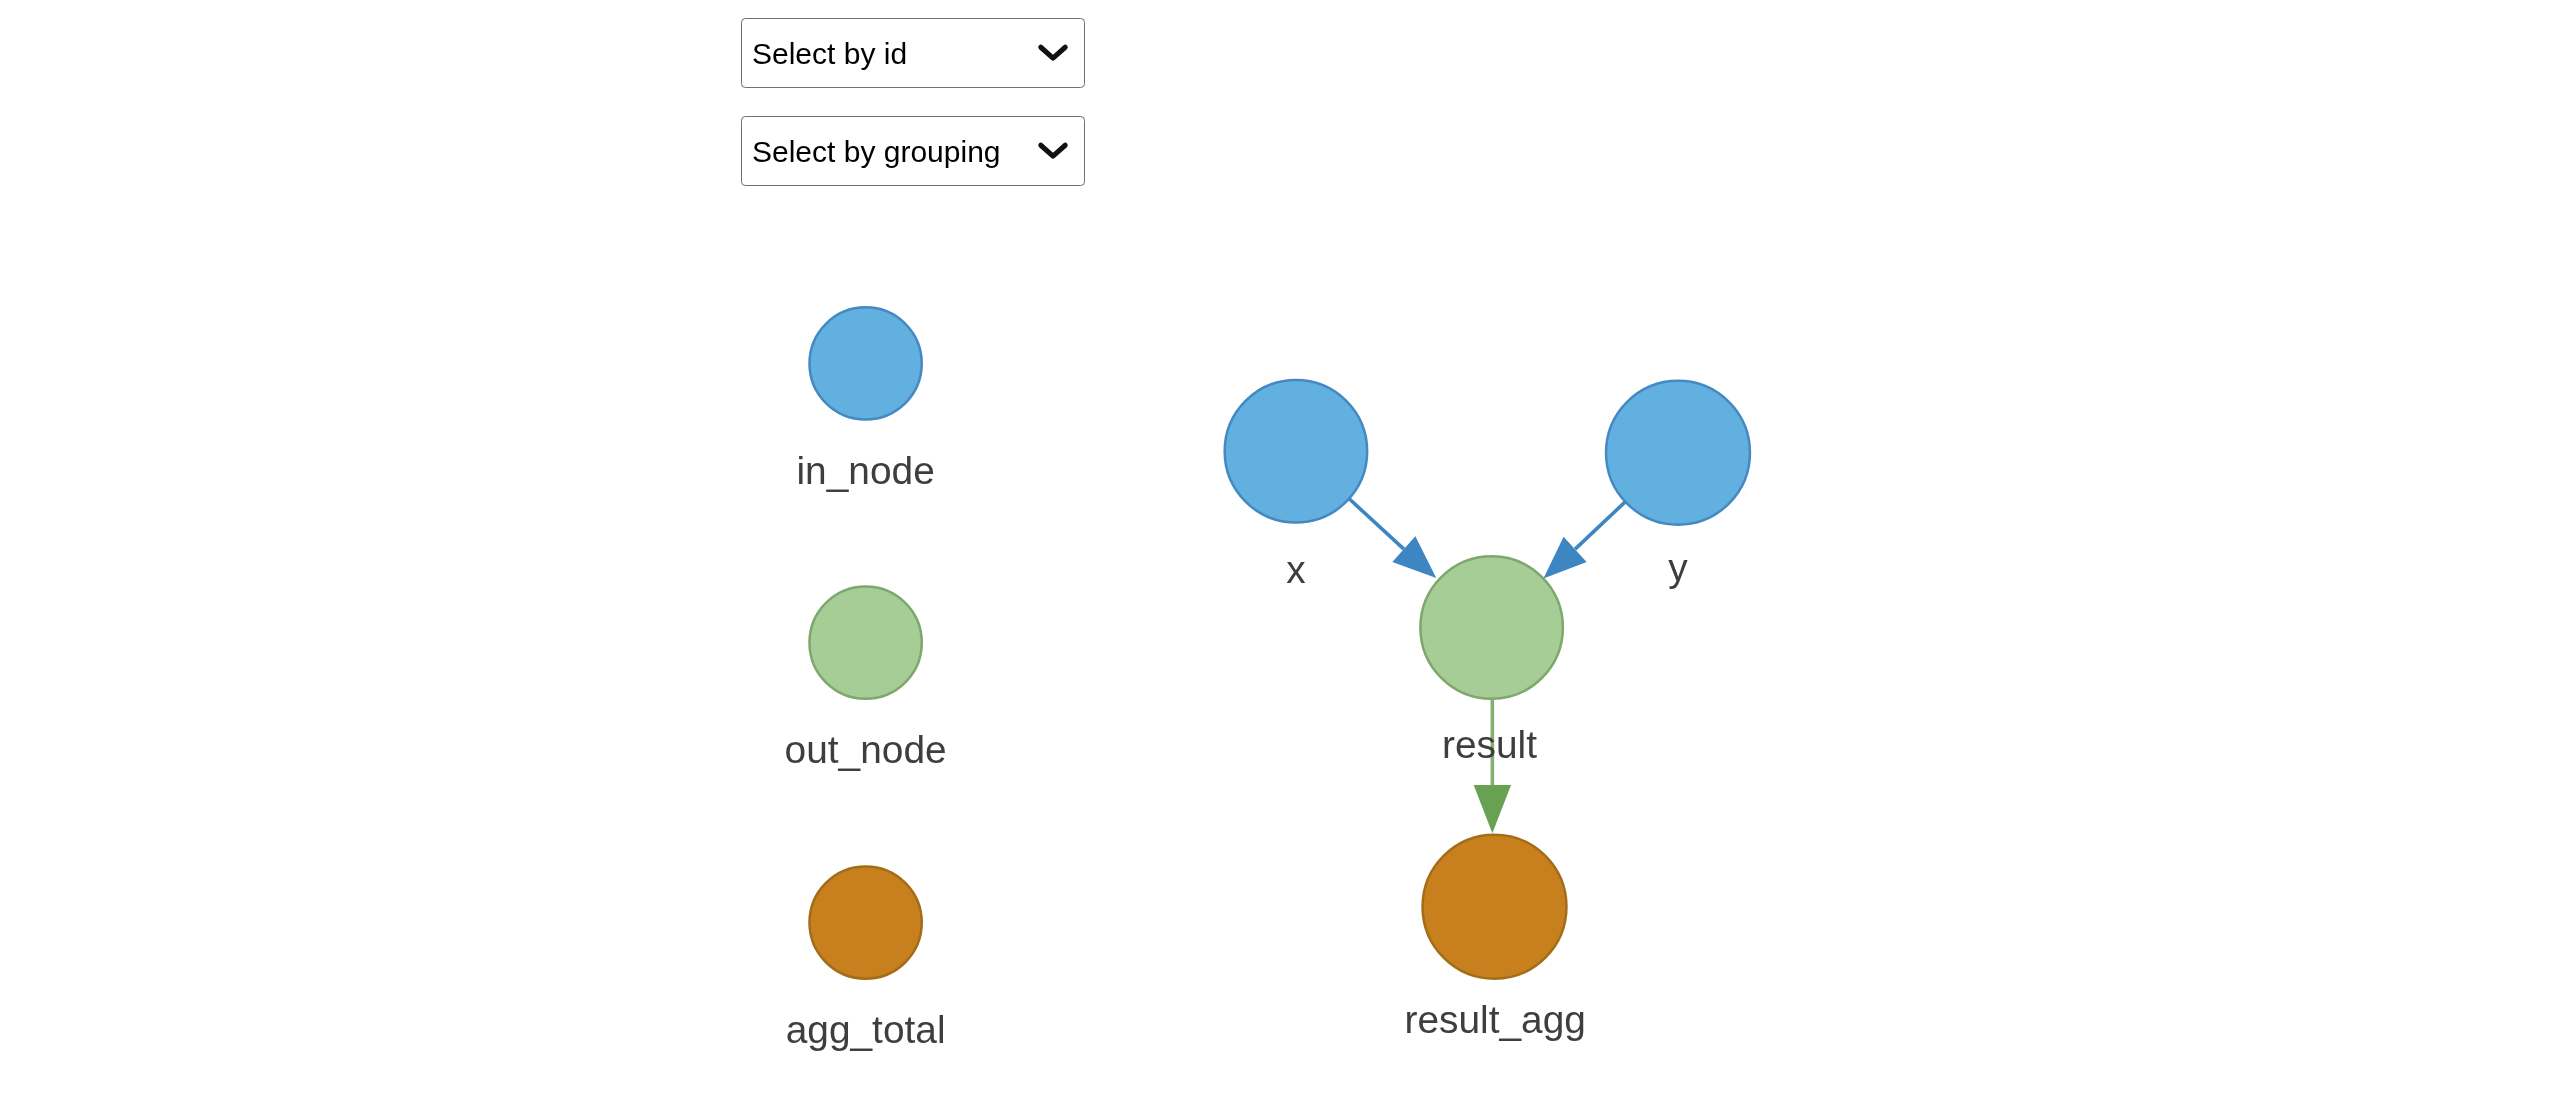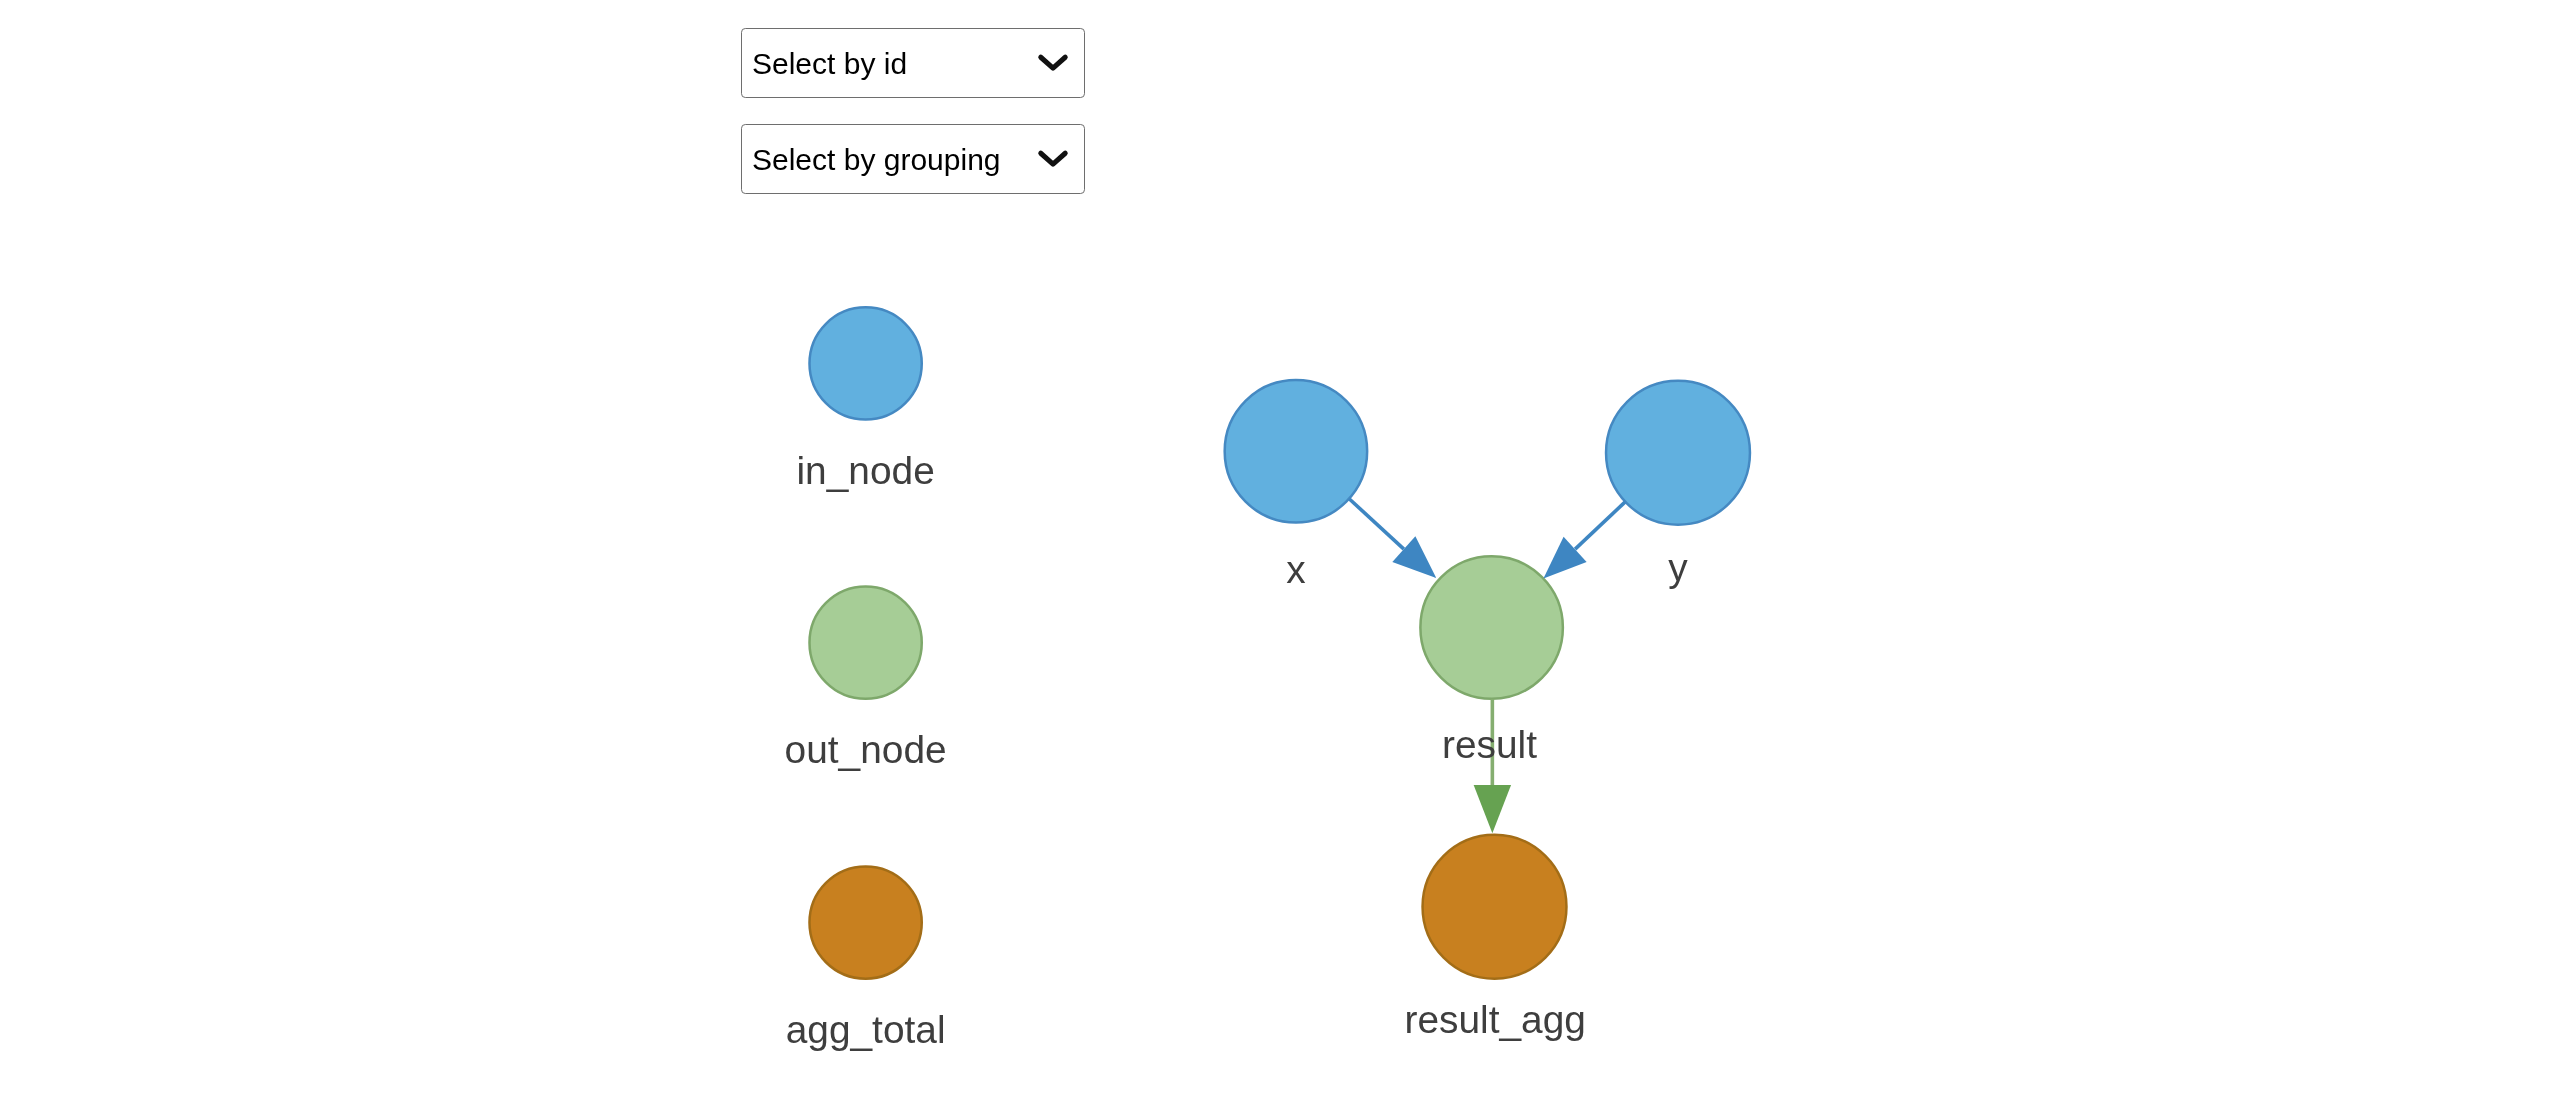--- a/index.html
+++ b/index.html
@@ -10,22 +10,22 @@
     background: #ffffff;
     overflow: hidden;
     font-family: "Liberation Sans", sans-serif;
   }
   .select-wrap {
     position: absolute;
     left: 741px;
     width: 344px;
     height: 70px;
   }
-  #select-id-wrap { top: 28px; text-decoration: underline; }
-  #select-grouping-wrap { top: 124px; }
+  #select-id-wrap { top: 18px; text-decoration: underline; }
+  #select-grouping-wrap { top: 116px; }
   .select-wrap select {
     appearance: none;
     -webkit-appearance: none;
     -moz-appearance: none;
     width: 100%;
     height: 100%;
     box-sizing: border-box;
     font-family: "Liberation Sans", sans-serif;
     font-size: 30px;
     color: #000000;

